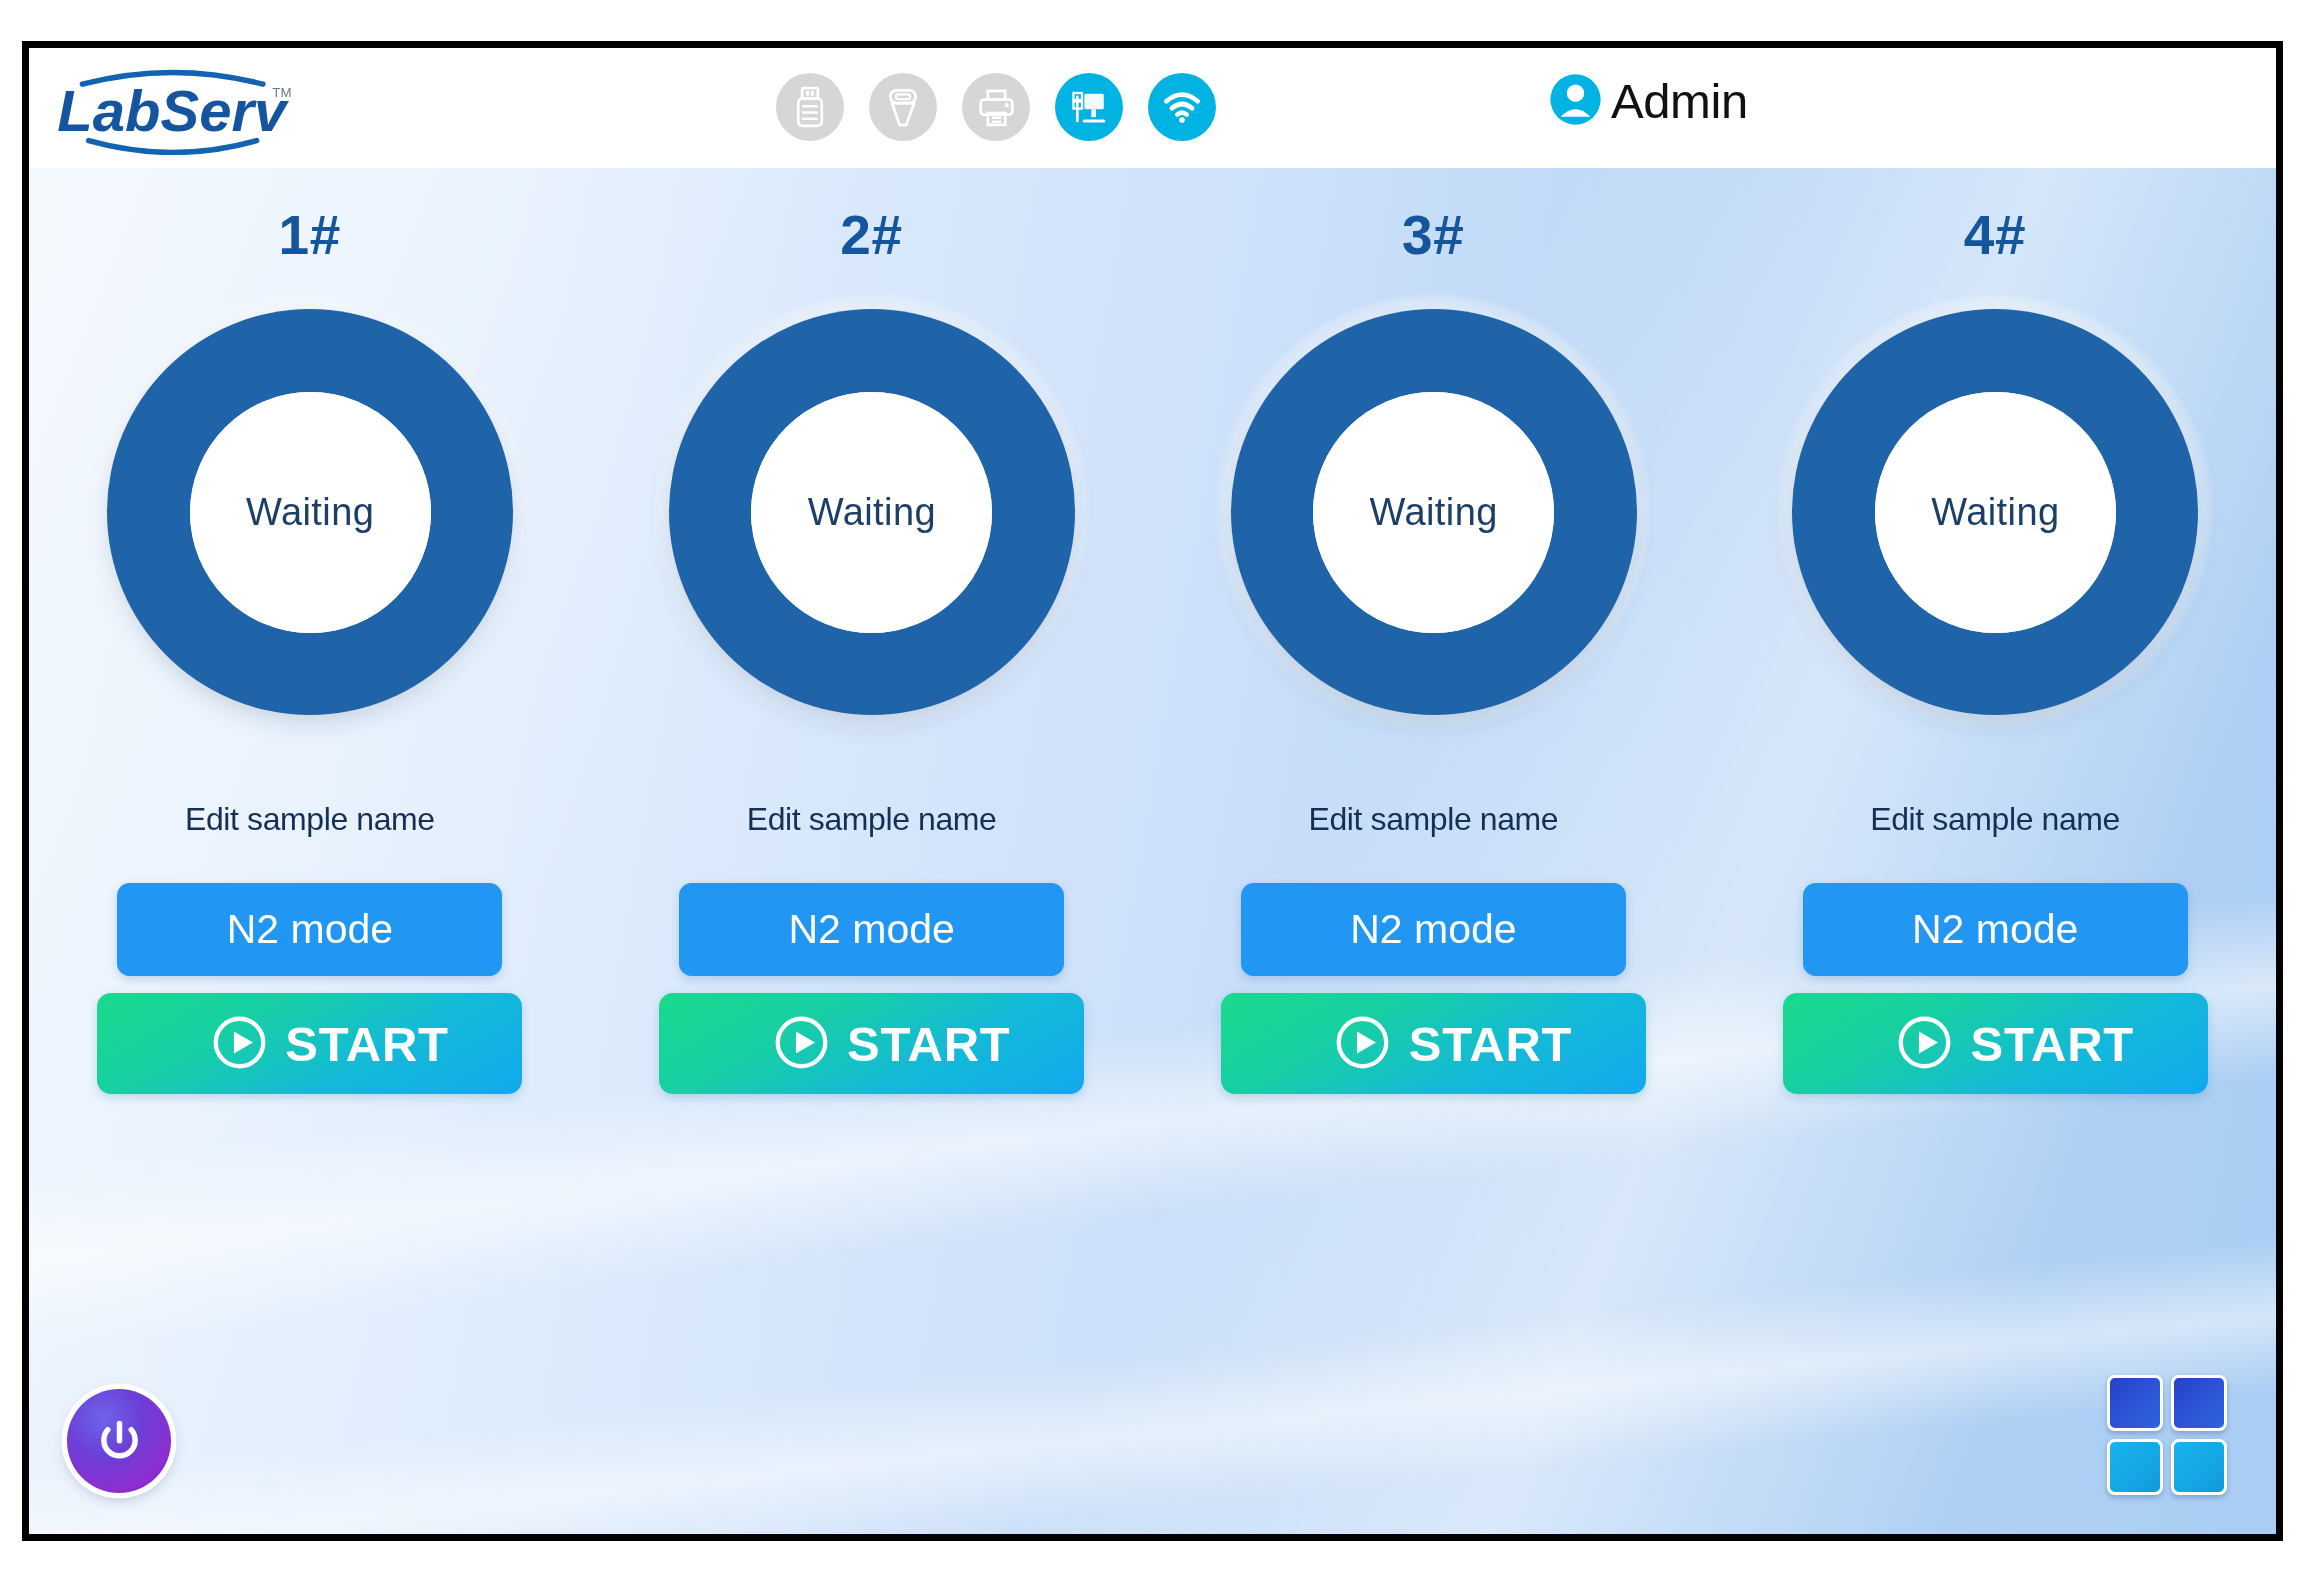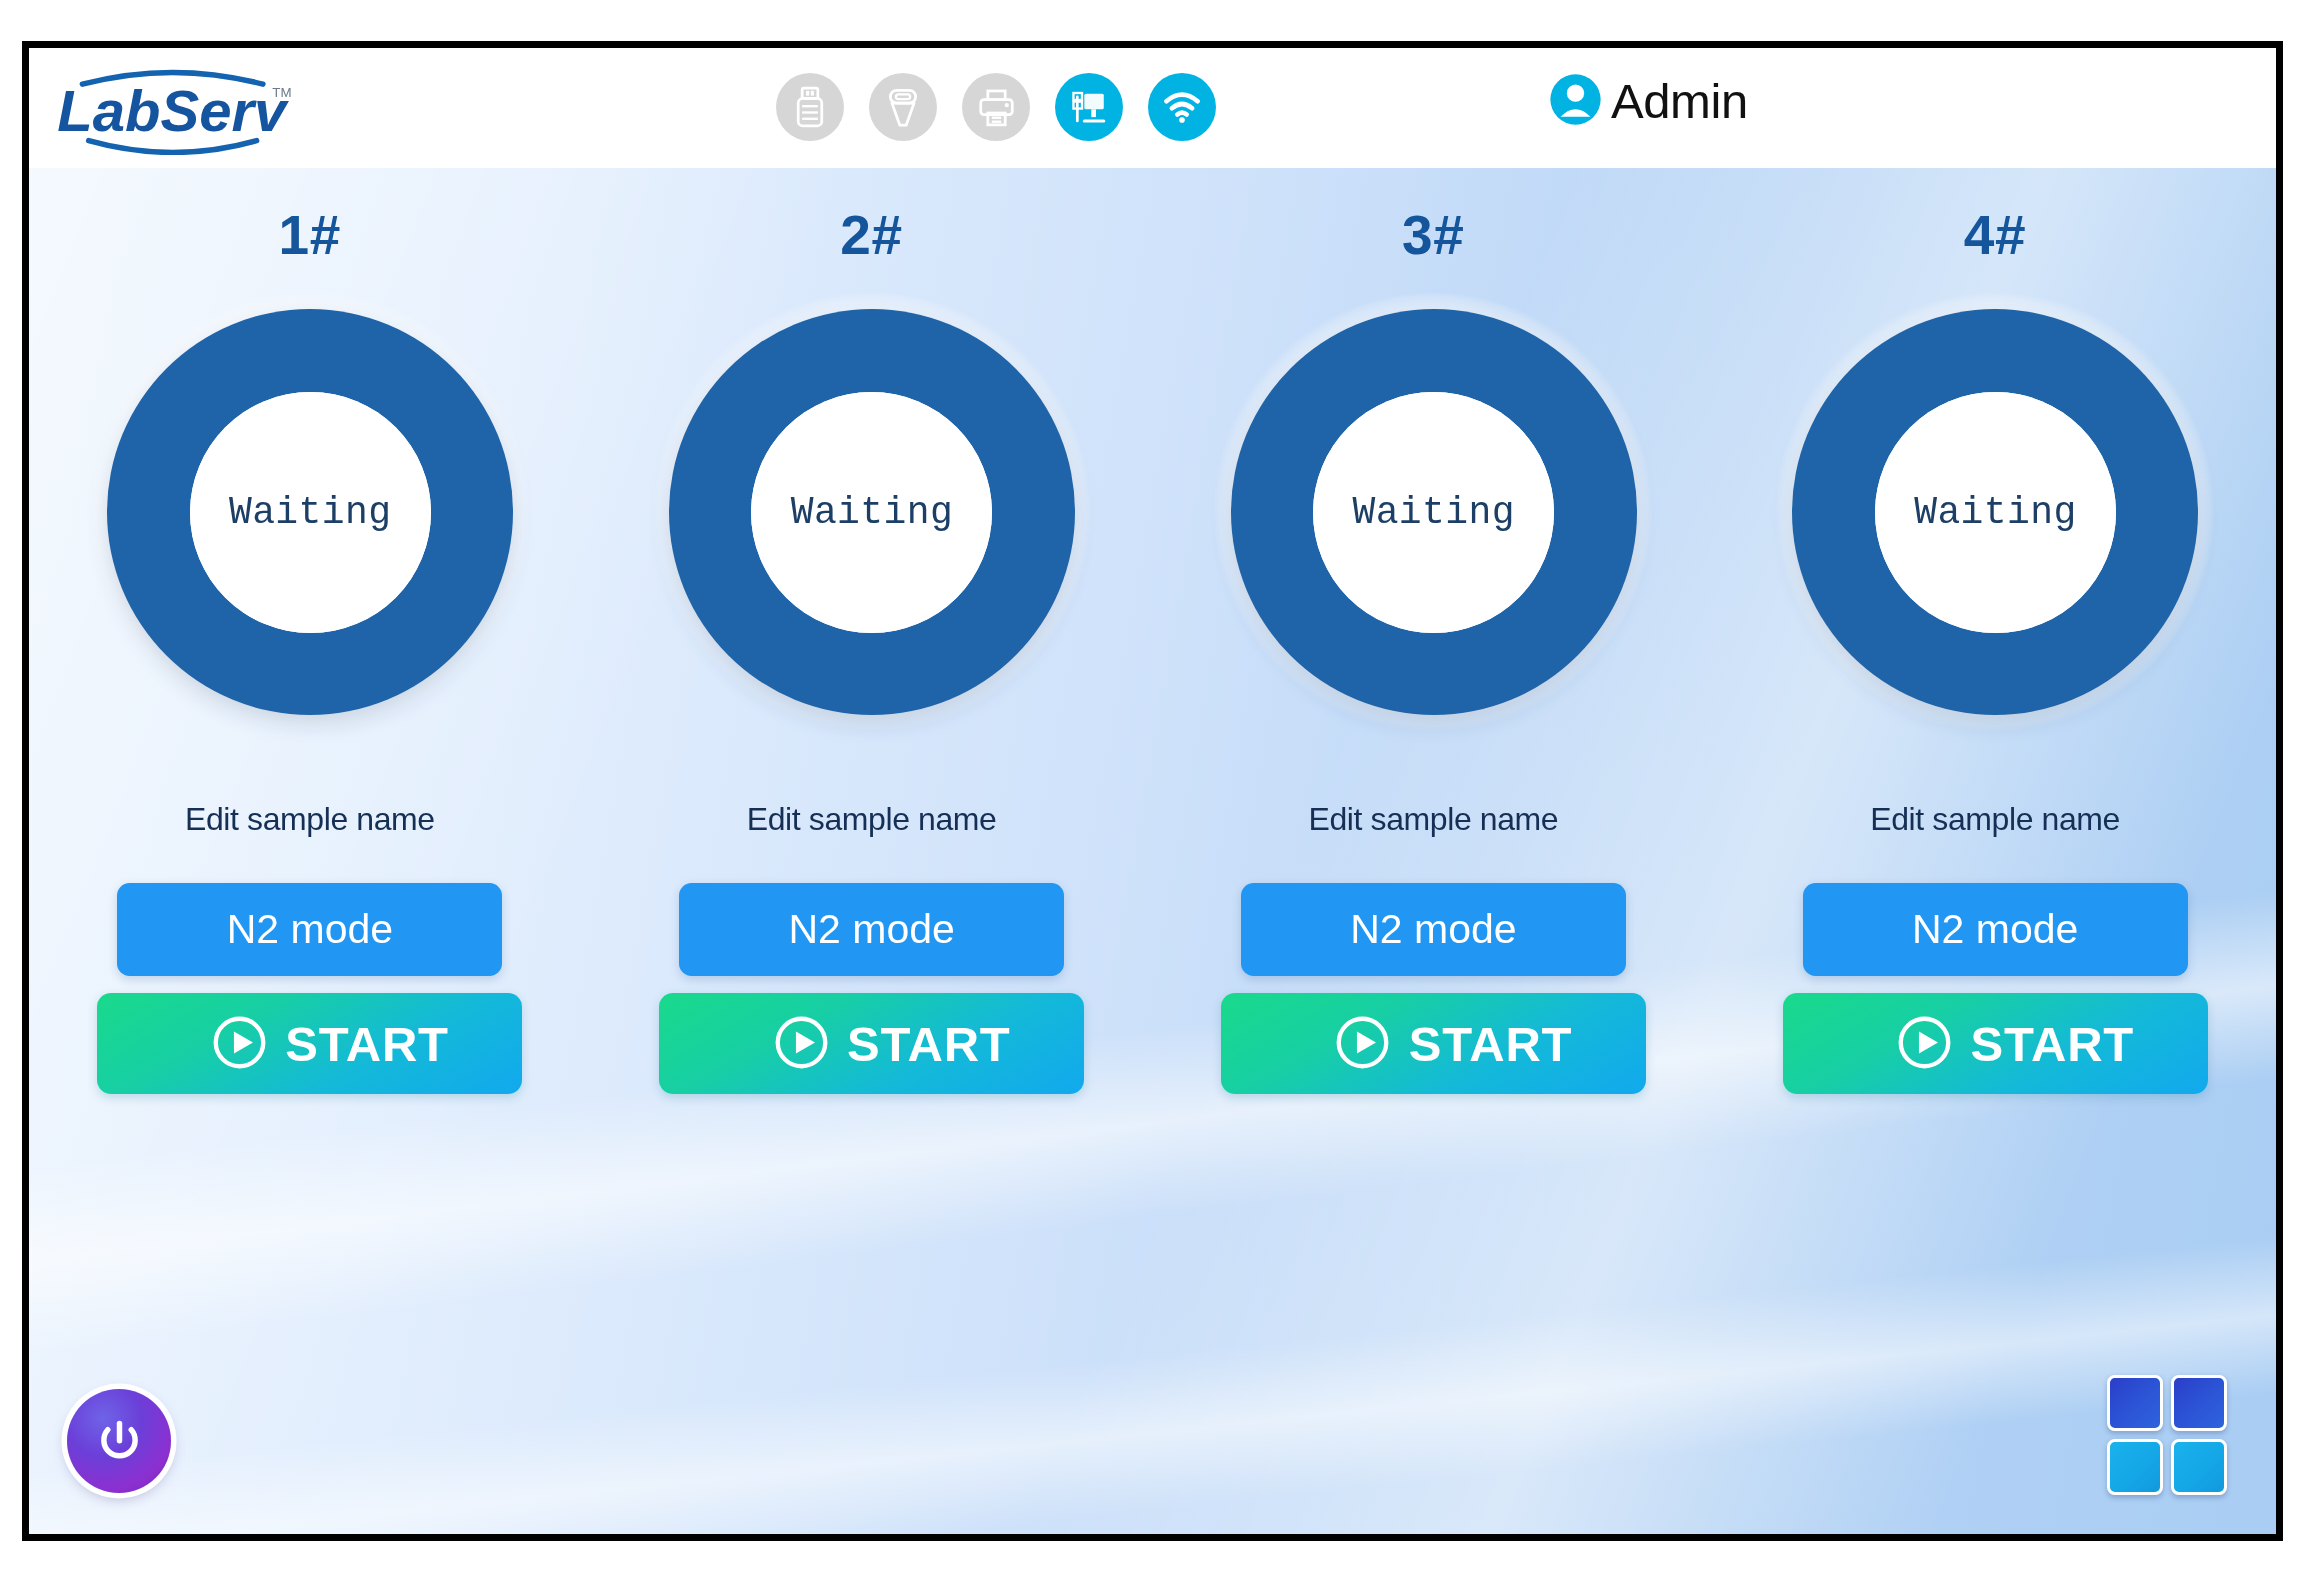--- a/index.html
+++ b/index.html
@@ -183,21 +183,20 @@
   }
   .ring-inner {
     width: 241px;
     height: 241px;
     border-radius: 50%;
     background: #ffffff;
     display: flex;
     align-items: center;
     justify-content: center;
     box-shadow: inset 0 0 0 0.8px rgba(255,255,255,1);
-    font-family: Liberation Mono, monospace;
   }
   .ring-status {
     font-size: 38px;
     color: #1d3f66;
     letter-spacing: 0.4px;
   }
 
   .edit-sample {
     margin-top: 69px;
     font-size: 32px;

